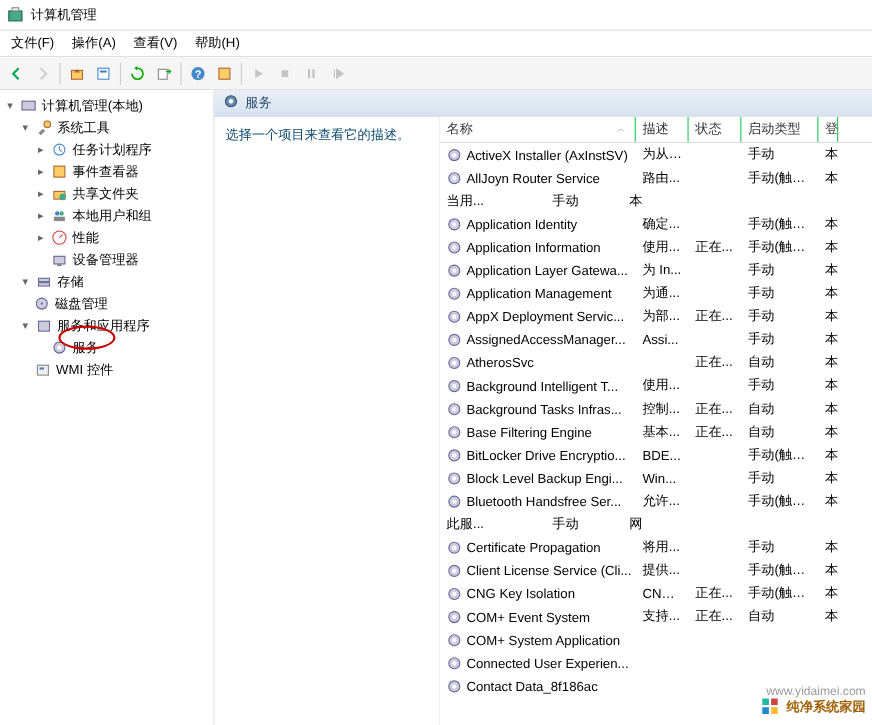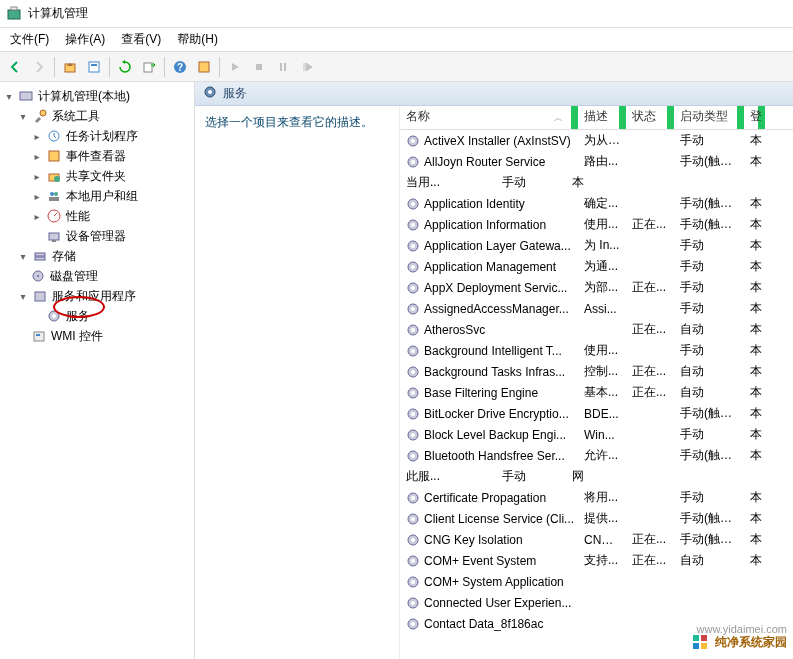--- a/index.html
+++ b/index.html
@@ -18,21 +18,21 @@
 .tw { display: inline-flex; align-items: center; justify-content: center; width: 14px; height: 14px; color: #666; font-size: 10px; }
 .tw.none { visibility: hidden; }
 .ticon { width: 16px; height: 16px; margin: 0 4px 0 2px; display:inline-flex; align-items:center; justify-content:center; }
 .content { flex: 1; display: flex; flex-direction: column; }
 .content-header { height: 24px; background: linear-gradient(#e8eef6,#d7e3f0); border-bottom: 1px solid #c0cedd; display: flex; align-items: center; padding-left: 8px; color: #2a4a6d; font-weight: 500;}
 .content-header .gear { margin-right: 6px; }
 .content-body { display: flex; flex: 1; overflow: hidden; }
 .desc-pane { width: 205px; padding: 8px 10px; color: #0c4a6e; border-right: 1px solid #eee; }
 .list-pane { flex: 1; overflow: hidden; }
 .list-header { display: flex; height: 24px; border-bottom: 1px solid #ddd; background: #fff; }
-.list-header .col { border-right: 7px solid #22c55e; padding: 4px 8px 4px 6px; color: #333; display:flex; align-items:flex-end; gap:4px;}
+.list-header .col { border-right: 1px solid #22c55e; padding: 4px 8px 4px 6px; color: #333; display:flex; align-items:center; gap:4px;}
 .col-name { width: 178px; }
 .col-desc { width: 48px; }
 .col-status { width: 48px; }
 .col-start { width: 70px; }
 .col-login { width: 18px; }
 .sort-arrow { font-size: 9px; color: #888; }
 .list-body { overflow-y: auto; height: calc(100% - 24px); }
 .list-row { display: flex; height: 21px; align-items: center; }
 .list-row .cell { padding: 0 6px; white-space: nowrap; overflow: hidden; text-overflow: ellipsis; }
 .svc-icon { width:14px; height:14px; margin-right:4px; flex-shrink:0;}

